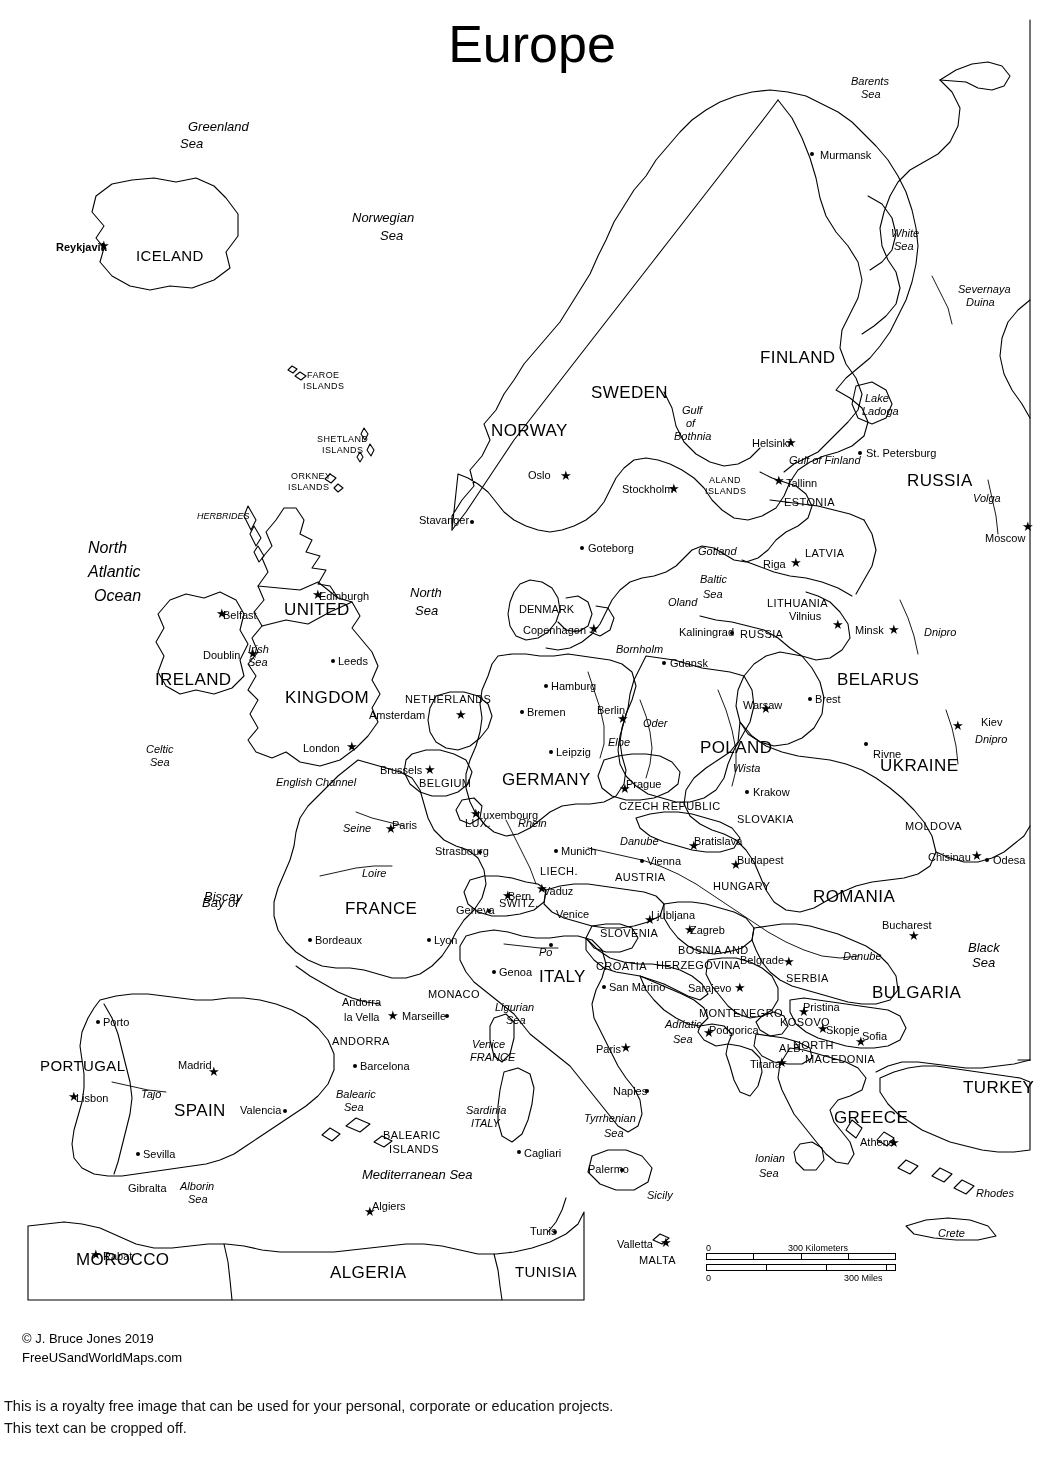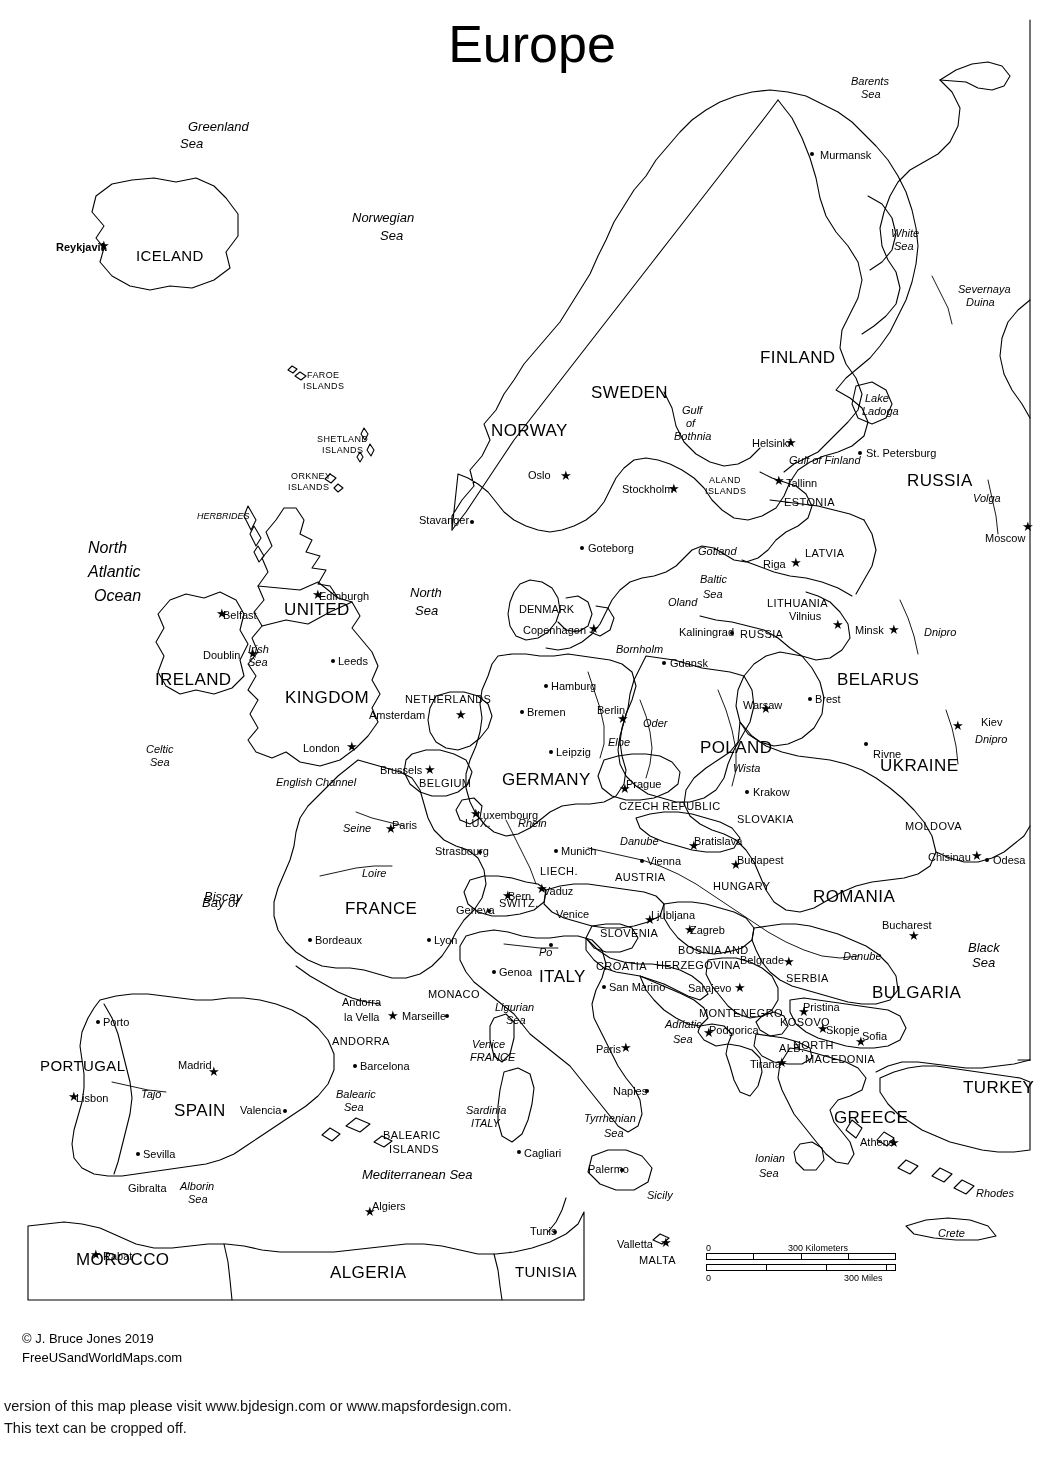--- a/index.html
+++ b/index.html
@@ -707,15 +707,15 @@
   <div class="sl" style="left:82px; top:0px;">300 Kilometers</div>
   <div class="sl" style="left:138px; top:30px;">300 Miles</div>
 </div>
 
 <div id="credit">
   <div>© J. Bruce Jones 2019</div>
   <div>FreeUSandWorldMaps.com</div>
 </div>
 
 <div id="disclaimer">
-  <div>version of this map please visit www.bjdesign.com or www.mapsfordesign.com.</div>
+  <div>This is a royalty free image that can be used for your personal, corporate or education projects.</div>
   <div>This text can be cropped off.</div>
 </div>
 
 </body></html>

